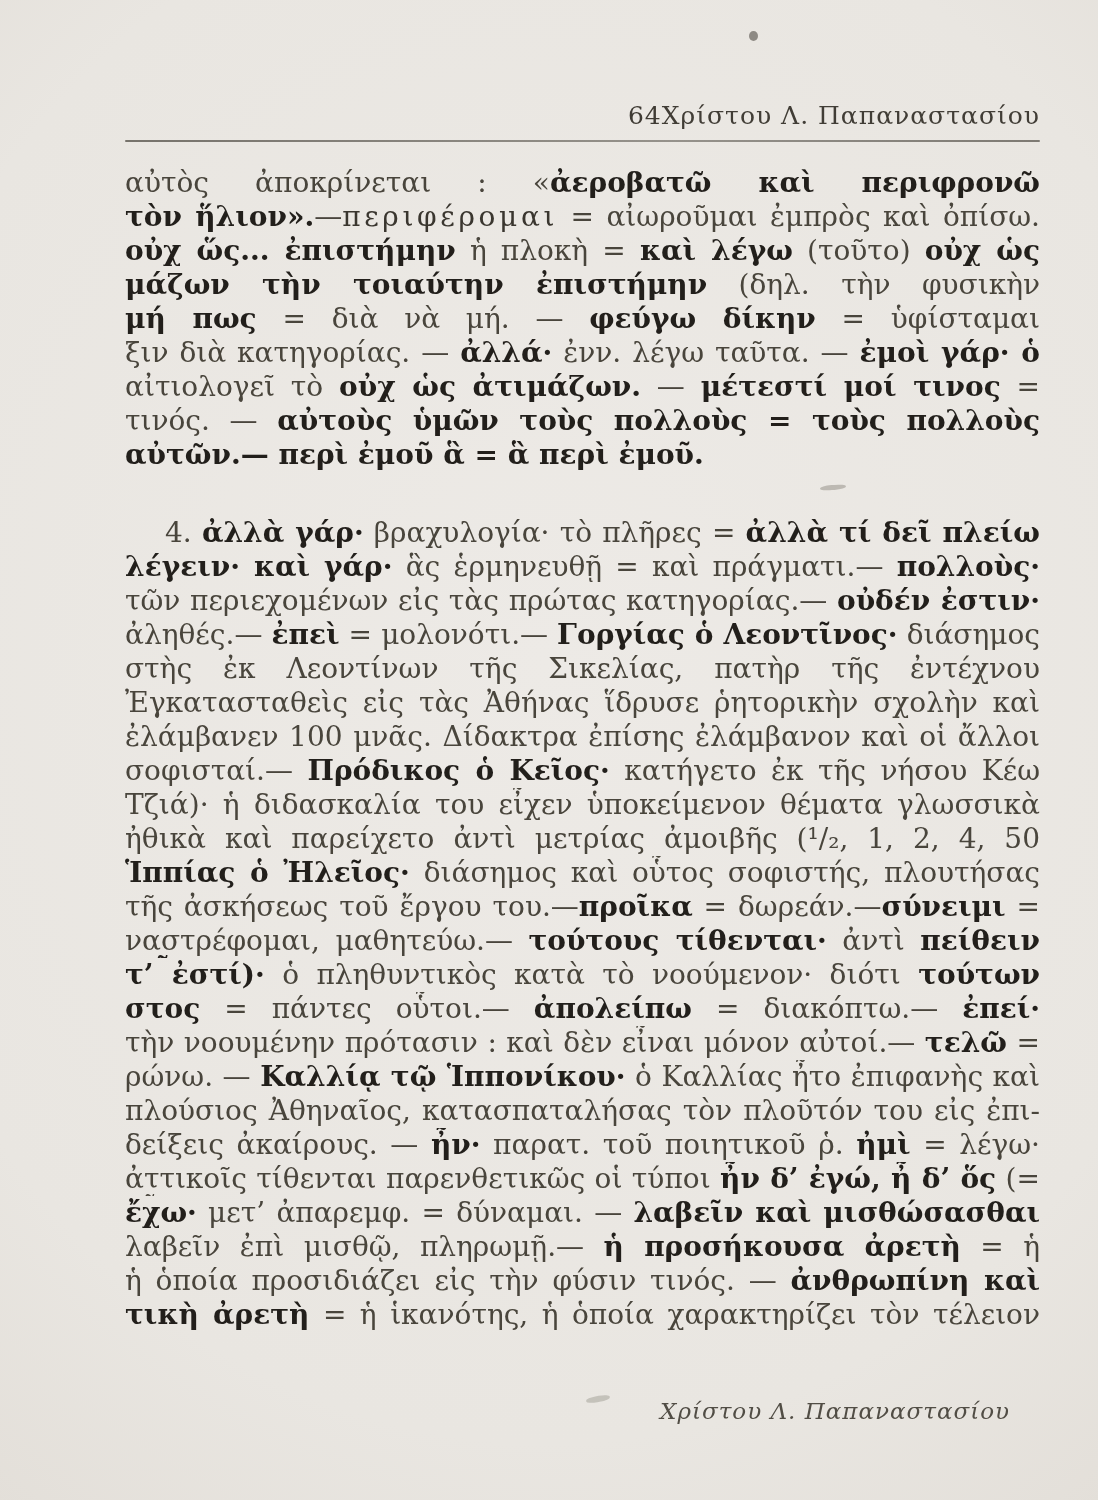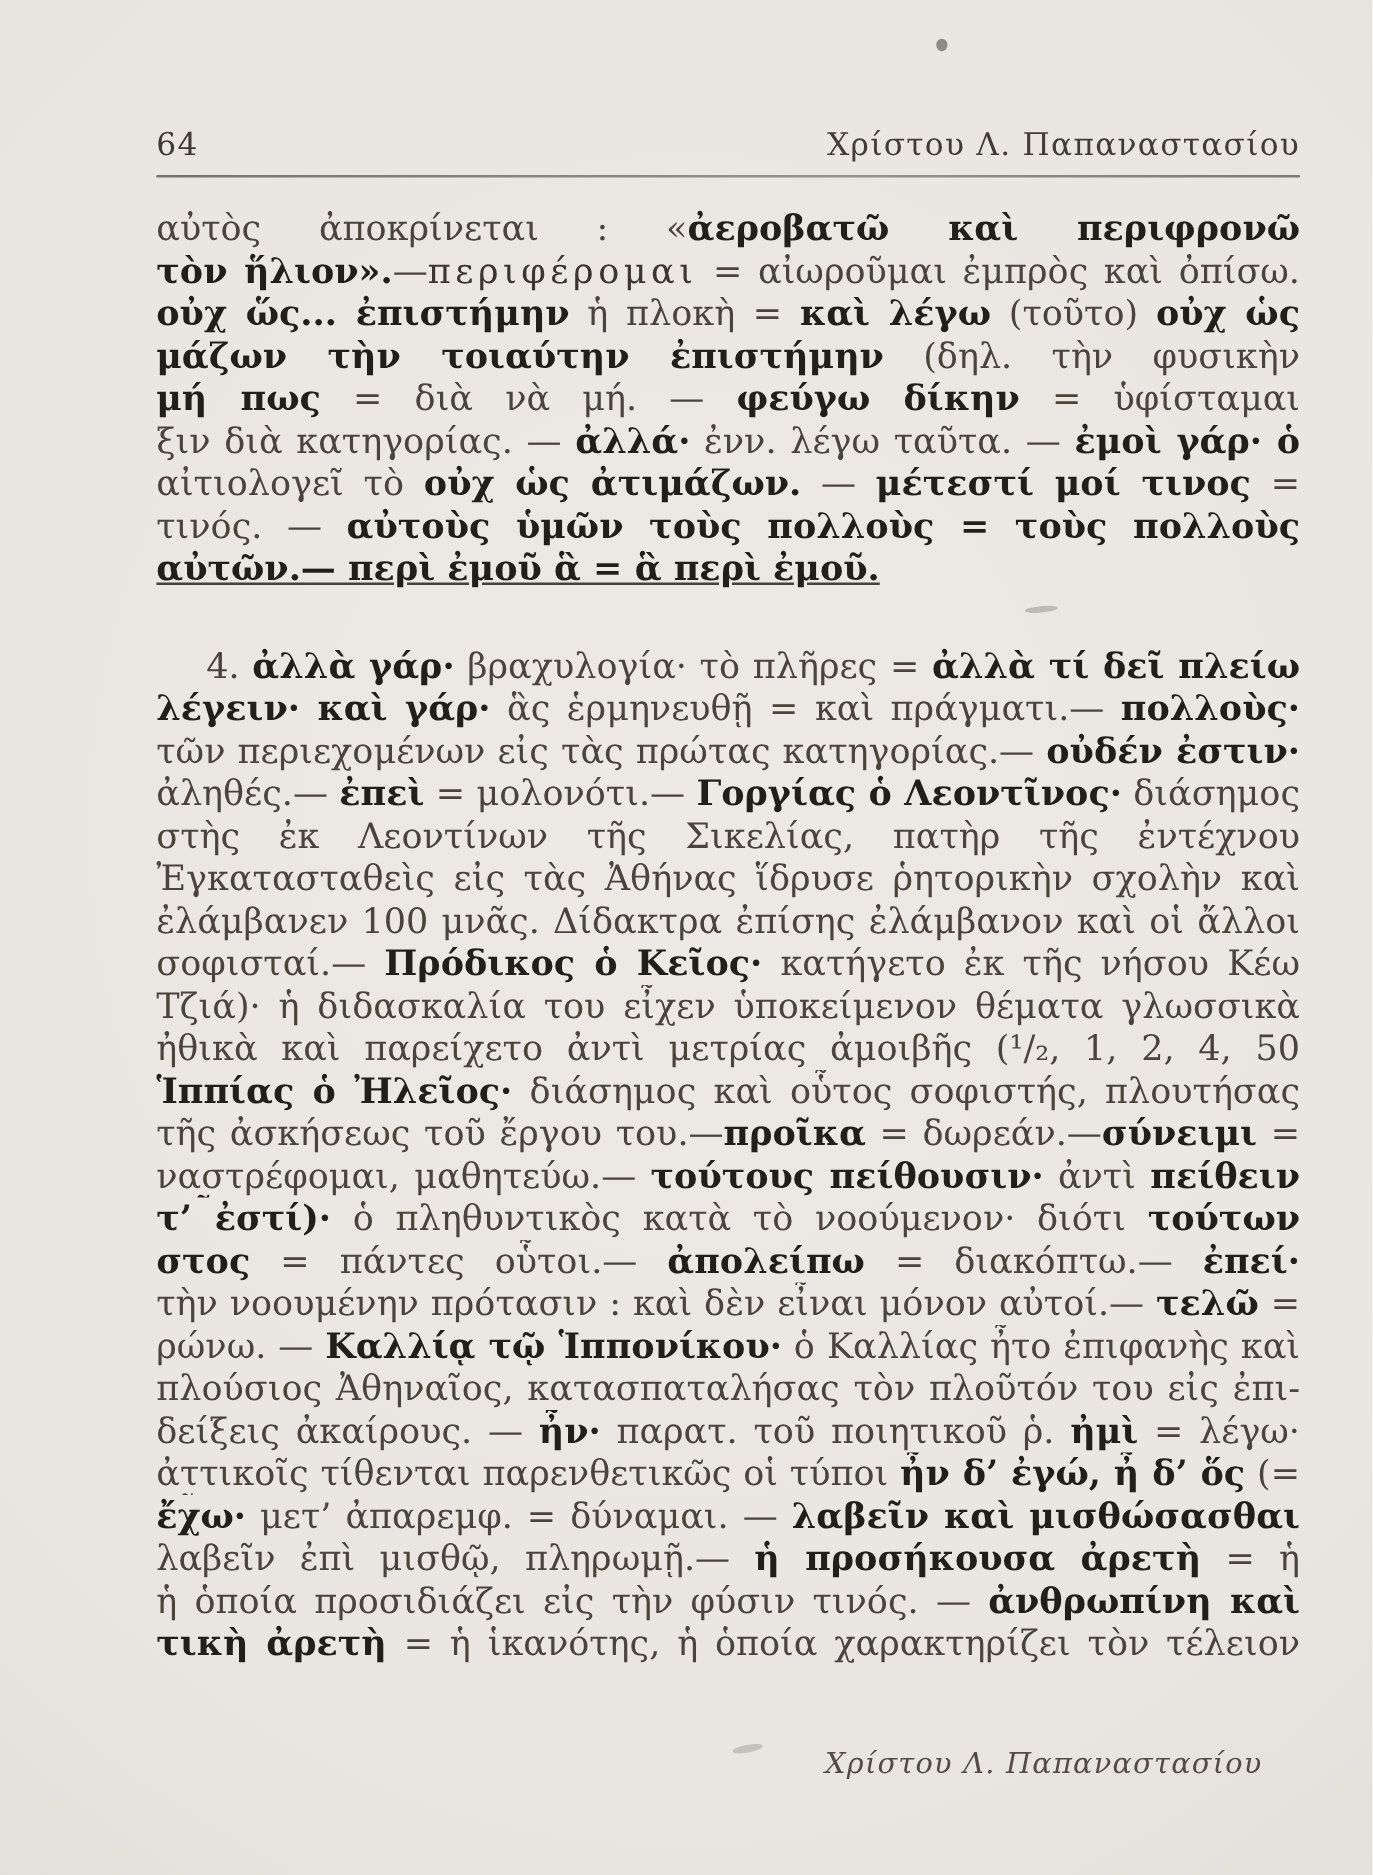--- a/index.html
+++ b/index.html
@@ -7,39 +7,39 @@
     position:relative;
     width:1098px;height:1500px;
     background:
       radial-gradient(ellipse 115% 95% at 50% 44%, #edeae6 0%, #e9e6e1 55%, #ded9d2 90%, #cfccc4 100%);
     font-family:"DejaVu Serif","Liberation Serif",serif;
     color:#46423a;
     overflow:hidden;
   }
   .header{
     position:absolute;left:125px;top:101px;width:915px;
-    display:flex;justify-content:space-between;align-items:baseline;
+    display:flex;justify-content:flex-end;align-items:baseline;
   }
   .page-number{font-size:25px;color:#3f3b34;letter-spacing:1px;}
   .header-title{font-size:25px;color:#413d36;letter-spacing:1px;}
   .rule{
     position:absolute;left:125px;top:140px;width:915px;height:2px;
     background:linear-gradient(90deg, rgba(80,76,68,.75) 0%, rgba(80,76,68,.55) 60%, rgba(80,76,68,.7) 100%);
     border-radius:1px;
   }
   .body-text{position:absolute;left:125px;top:166px;width:915px;}
   .para{margin:0;padding:0;}
   .para + .para{margin-top:44px;}
   .line{
     height:34px;line-height:34px;overflow:hidden;
     font-size:28px;
     text-align:justify;text-align-last:justify;
     white-space:normal;
   }
-  .line.last{text-align:last left;text-align-last:left;text-decoration:underline;}
+  .line.last{text-align:last left;text-align-last:left;}
   .line.indent{text-indent:40px;}
   .seg-r{color:#49453c;}
   .seg-b{font-weight:bold;color:#221f1b;}
   .seg-sp{letter-spacing:.13em;color:#3a362f;}
   .footer{
     position:absolute;right:88px;top:1398px;
     font-style:italic;font-size:23px;color:#514d45;letter-spacing:1px;
   }
   .speck{
     position:absolute;left:749px;top:31px;width:9px;height:10px;
@@ -86,21 +86,21 @@
         <div class="line"><span class="seg-r">τῶν περιεχομένων εἰς τὰς πρώτας κατηγορίας.— </span><span class="seg-b">οὐδέν ἐστιν·</span><span class="seg-r"> ἐνν.</span></div>
         <div class="line"><span class="seg-r">ἀληθές.— </span><span class="seg-b">ἐπεὶ</span><span class="seg-r"> = μολονότι.— </span><span class="seg-b">Γοργίας ὁ Λεοντῖνος·</span><span class="seg-r"> διάσημος σοφι-</span></div>
         <div class="line"><span class="seg-r">στὴς ἐκ Λεοντίνων τῆς Σικελίας, πατὴρ τῆς ἐντέχνου ῥητορείας.</span></div>
         <div class="line"><span class="seg-r">Ἐγκατασταθεὶς εἰς τὰς Ἀθήνας ἵδρυσε ῥητορικὴν σχολὴν καὶ</span></div>
         <div class="line"><span class="seg-r">ἐλάμβανεν 100 μνᾶς. Δίδακτρα ἐπίσης ἐλάμβανον καὶ οἱ ἄλλοι</span></div>
         <div class="line"><span class="seg-r">σοφισταί.— </span><span class="seg-b">Πρόδικος ὁ Κεῖος·</span><span class="seg-r"> κατήγετο ἐκ τῆς νήσου Κέω (σημερ.</span></div>
         <div class="line"><span class="seg-r">Τζιά)· ἡ διδασκαλία του εἶχεν ὑποκείμενον θέματα γλωσσικὰ καὶ</span></div>
         <div class="line"><span class="seg-r">ἠθικὰ καὶ παρείχετο ἀντὶ μετρίας ἀμοιβῆς (¹/₂, 1, 2, 4, 50 δραχμ.).—</span></div>
         <div class="line"><span class="seg-b">Ἱππίας ὁ Ἠλεῖος·</span><span class="seg-r"> διάσημος καὶ οὗτος σοφιστής, πλουτήσας ἐκ</span></div>
         <div class="line"><span class="seg-r">τῆς ἀσκήσεως τοῦ ἔργου του.—</span><span class="seg-b">προῖκα</span><span class="seg-r"> = δωρεάν.—</span><span class="seg-b">σύνειμι</span><span class="seg-r"> = συνα-</span></div>
-        <div class="line"><span class="seg-r">ναστρέφομαι, μαθητεύω.— </span><span class="seg-b">τούτους πείθουσιν·</span><span class="seg-r"> ἀντὶ </span><span class="seg-b">πείθειν (οἷός</span></div>
+        <div class="line"><span class="seg-r">ναστρέφομαι, μαθητεύω.— </span><span class="seg-b">τούτους τίθενται·</span><span class="seg-r"> ἀντὶ </span><span class="seg-b">πείθειν (οἷός</span></div>
         <div class="line"><span class="seg-b">τ’ ἐστί)·</span><span class="seg-r"> ὁ πληθυντικὸς κατὰ τὸ νοούμενον· διότι </span><span class="seg-b">τούτων ἕκα-</span></div>
         <div class="line"><span class="seg-b">στος</span><span class="seg-r"> = πάντες οὗτοι.— </span><span class="seg-b">ἀπολείπω</span><span class="seg-r"> = διακόπτω.— </span><span class="seg-b">ἐπεί·</span><span class="seg-r"> αἰτιολογεῖ</span></div>
         <div class="line"><span class="seg-r">τὴν νοουμένην πρότασιν : καὶ δὲν εἶναι μόνον αὐτοί.— </span><span class="seg-b">τελῶ</span><span class="seg-r"> = πλη-</span></div>
         <div class="line"><span class="seg-r">ρώνω. — </span><span class="seg-b">Καλλίᾳ τῷ Ἱππονίκου·</span><span class="seg-r"> ὁ Καλλίας ἦτο ἐπιφανὴς καὶ</span></div>
         <div class="line"><span class="seg-r">πλούσιος Ἀθηναῖος, κατασπαταλήσας τὸν πλοῦτόν του εἰς ἐπι-</span></div>
         <div class="line"><span class="seg-r">δείξεις ἀκαίρους. — </span><span class="seg-b">ἦν·</span><span class="seg-r"> παρατ. τοῦ ποιητικοῦ ῥ. </span><span class="seg-b">ἠμὶ</span><span class="seg-r"> = λέγω· παρ’</span></div>
         <div class="line"><span class="seg-r">ἀττικοῖς τίθενται παρενθετικῶς οἱ τύποι </span><span class="seg-b">ἦν δ’ ἐγώ, ἦ δ’ ὅς</span><span class="seg-r"> (= οὗτος).</span></div>
         <div class="line"><span class="seg-b">ἔχω·</span><span class="seg-r"> μετ’ ἀπαρεμφ. = δύναμαι. — </span><span class="seg-b">λαβεῖν καὶ μισθώσασθαι =</span></div>
         <div class="line"><span class="seg-r">λαβεῖν ἐπὶ μισθῷ, πληρωμῇ.— </span><span class="seg-b">ἡ προσήκουσα ἀρετὴ</span><span class="seg-r"> = ἡ δεξιότης,</span></div>
         <div class="line"><span class="seg-r">ἡ ὁποία προσιδιάζει εἰς τὴν φύσιν τινός. — </span><span class="seg-b">ἀνθρωπίνη καὶ πολι-</span></div>

